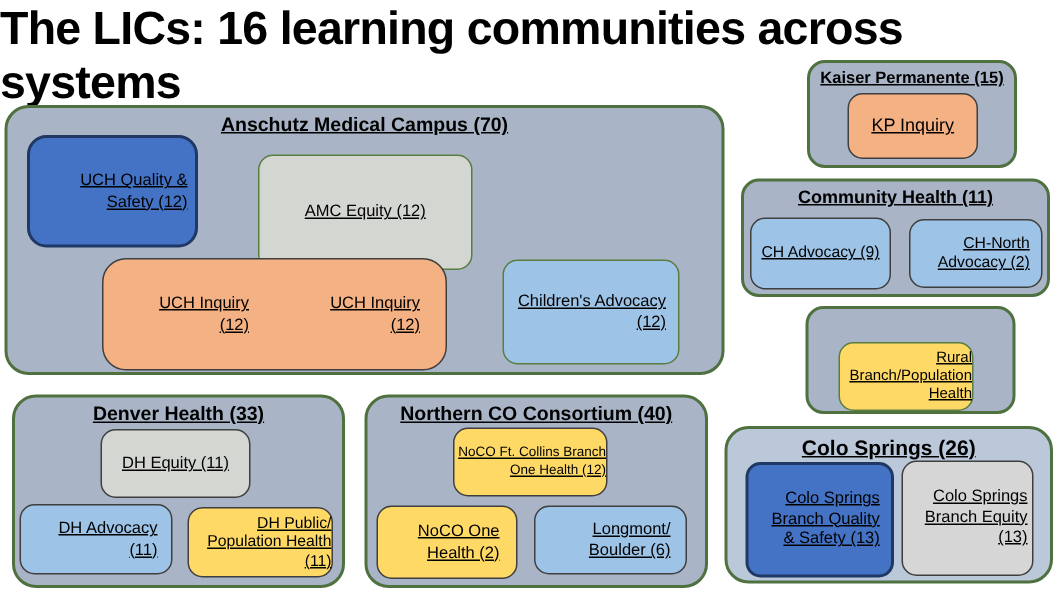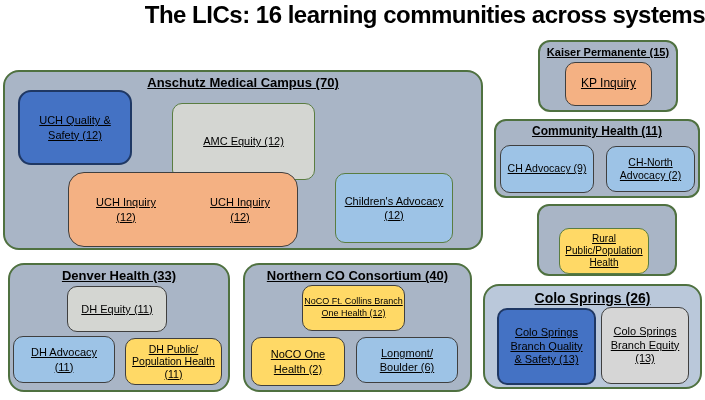--- a/index.html
+++ b/index.html
@@ -2,38 +2,38 @@
 <html><head>
 <meta charset="utf-8">
 <style>
   html,body{margin:0;padding:0;background:#fff;}
   .stage{
     position:relative;width:705px;height:400px;background:#ffffff;overflow:hidden;
     font-family:"Liberation Sans",sans-serif;color:#000;
   }
   .title{
     position:absolute;left:0;top:1px;width:100%;margin:0;
-    font-size:24px;font-weight:bold;text-align:right;letter-spacing:-0.5px;
+    font-size:31px;font-weight:bold;text-align:left;letter-spacing:-0.5px;
   }
   .group{
     position:absolute;box-sizing:border-box;
     background:#a9b5c6;border:2px solid #4f7140;border-radius:16px;
   }
   .group.light{background:#bac8da;}
   .group-header{
     position:absolute;left:0;top:4px;width:100%;text-align:center;
     font-weight:bold;text-decoration:underline;line-height:1.15;
   }
   .fs11{font-size:11px;} .fs12{font-size:12px;} .fs13{font-size:13px;} .fs14{font-size:14px;}
   .box{
     position:absolute;box-sizing:border-box;border-radius:10px;
     display:flex;align-items:center;justify-content:center;
   }
   .box .lbl{
-    display:block;text-align:center;text-decoration:underline;
+    display:block;text-align:right;text-decoration:underline;
     font-size:11px;line-height:1.28;
   }
   .fill-blue{background:#4472c4;}
   .fill-lightblue{background:#9dc3e6;}
   .fill-orange{background:#f4b183;}
   .fill-yellow{background:#ffd966;}
   .fill-gray{background:#d4d6d2;}
   .fill-gray2{background:#d6d6d6;}
   .border-navy{border:2px solid #1f3864;}
   .border-dark{border:1.5px solid #3f3f3f;}
@@ -76,21 +76,21 @@
     <div class="box fill-lightblue border-dark" style="left:4px;top:24px;width:94px;height:48px">
       <span class="lbl" style="max-width:92px;font-size:10.5px">CH Advocacy (9)</span>
     </div>
     <div class="box fill-lightblue border-dark" style="left:110px;top:25px;width:89px;height:46px">
       <span class="lbl" style="max-width:72px;font-size:10.5px">CH-North Advocacy (2)</span>
     </div>
   </section>
 
   <section class="group" style="left:537px;top:204px;width:140px;height:72px;border-radius:12px">
     <div class="box fill-yellow border-green" style="left:20px;top:22px;width:90px;height:46px">
-      <span class="lbl" style="max-width:88px;font-size:10px;line-height:1.2">Rural Public/Population Health</span>
+      <span class="lbl" style="max-width:88px;font-size:10px;line-height:1.2">Rural Branch/Population Health</span>
     </div>
   </section>
 
   <section class="group" style="left:8px;top:263px;width:222px;height:129px">
     <div class="group-header fs13">Denver Health (33)</div>
     <div class="box fill-gray border-dark" style="left:57px;top:21px;width:100px;height:46px">
       <span class="lbl" style="max-width:96px">DH Equity (11)</span>
     </div>
     <div class="box fill-lightblue border-dark" style="left:3px;top:71px;width:102px;height:47px">
       <span class="lbl" style="max-width:82px">DH Advocacy (11)</span>

